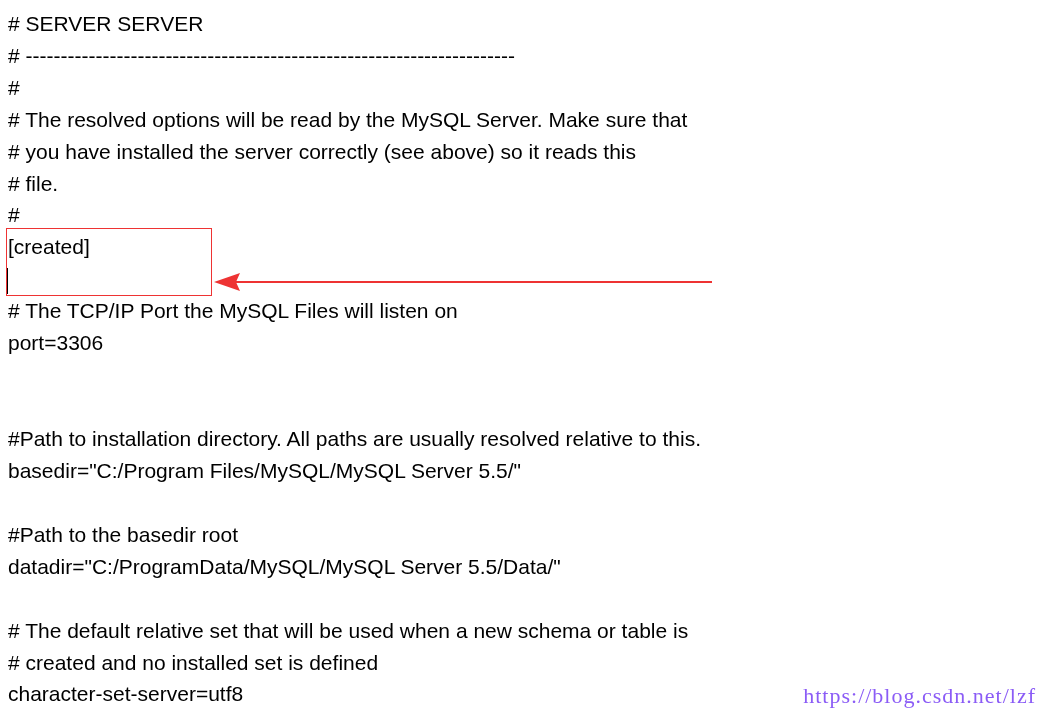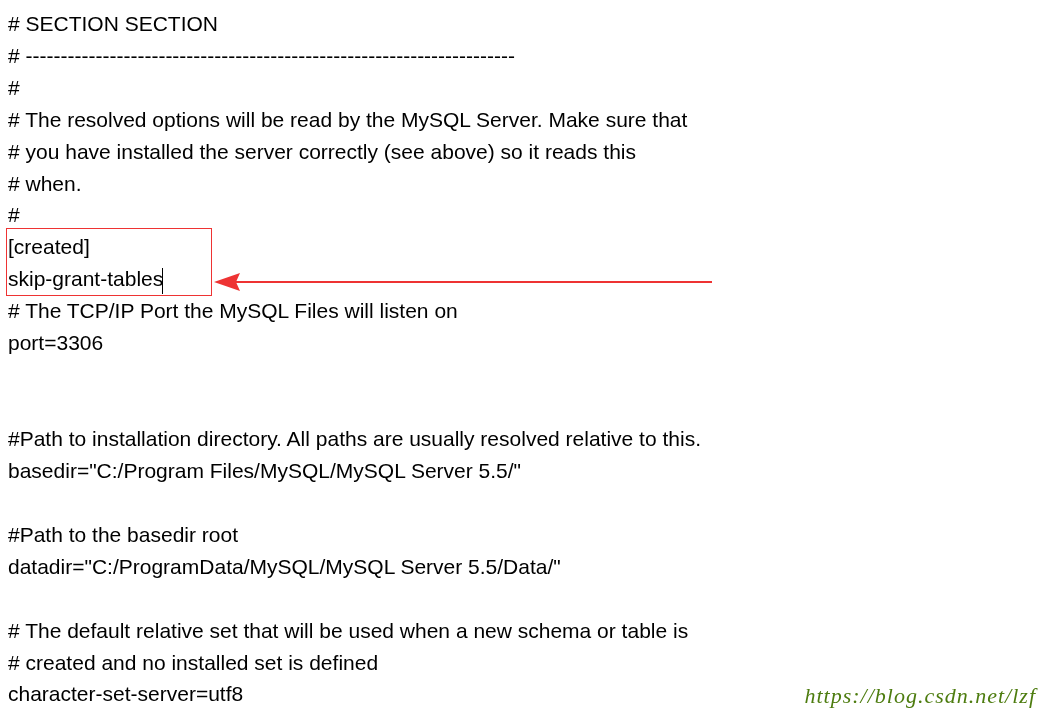--- a/index.html
+++ b/index.html
@@ -45,41 +45,40 @@
       display: inline-block;
       border-right: 1.5px solid #000;
       height: 26px;
       vertical-align: middle;
       margin-left: -1px;
     }
     .watermark {
       position: absolute;
       right: 14px;
       bottom: 6px;
-      color: #4d7c0f;
+      color: #8b5cf6;
       font-family: Georgia, "Times New Roman", serif;
       font-size: 22px;
-      font-style: italic;
       letter-spacing: 1px;
       pointer-events: none;
       user-select: none;
     }
   </style>
 </head>
 <body>
 
-<div class="line"># SECTION SECTION</div>
+<div class="line"># SERVER SERVER</div>
 <div class="line"># ----------------------------------------------------------------------</div>
 <div class="line">#</div>
 <div class="line"># The resolved options will be read by the MySQL Server. Make sure that</div>
 <div class="line"># you have installed the server correctly (see above) so it reads this</div>
-<div class="line"># when.</div>
+<div class="line"># file.</div>
 <div class="line">#</div>
 <div class="line">[created]</div>
-<div class="line"><span>skip-grant-tables</span><span class="cursor"></span></div>
+<div class="line"><span class="cursor"></span></div>
 <div class="line"># The TCP/IP Port the MySQL Files will listen on</div>
 <div class="line">port=3306</div>
 <div class="blank"></div>
 <div class="blank"></div>
 <div class="line">#Path to installation directory. All paths are usually resolved relative to this.</div>
 <div class="line">basedir="C:/Program Files/MySQL/MySQL Server 5.5/"</div>
 <div class="blank"></div>
 <div class="line">#Path to the basedir root</div>
 <div class="line">datadir="C:/ProgramData/MySQL/MySQL Server 5.5/Data/"</div>
 <div class="blank"></div>

